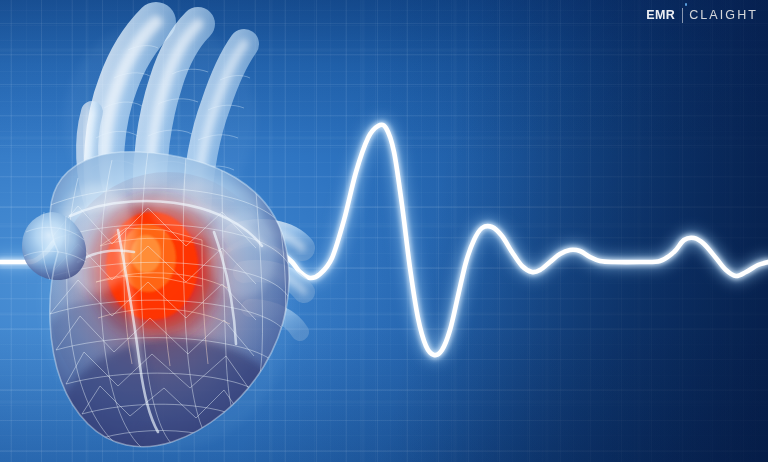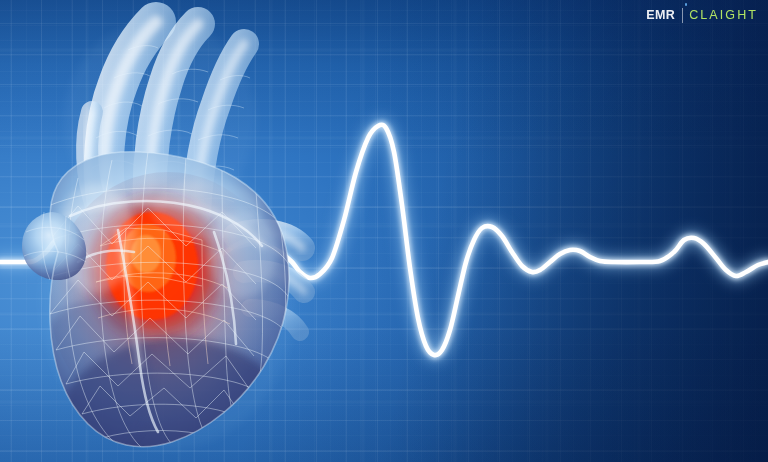--- a/index.html
+++ b/index.html
@@ -95,21 +95,21 @@
   .logo-div {
     width: 1px;
     height: 15px;
     background: rgba(255,255,255,0.55);
     margin: 0 6px 0 7px;
   }
   .logo-claight {
     position: relative;
     font-size: 12.5px;
     font-weight: 400;
-    color: #bef264;
+    color: #e5e5e5;
     letter-spacing: 2.1px;
     line-height: 1;
   }
   .logo-dot {
     position: absolute;
     top: -4px;
     left: 38.5px;
     width: 2.6px;
     height: 2.6px;
     border-radius: 50%;

